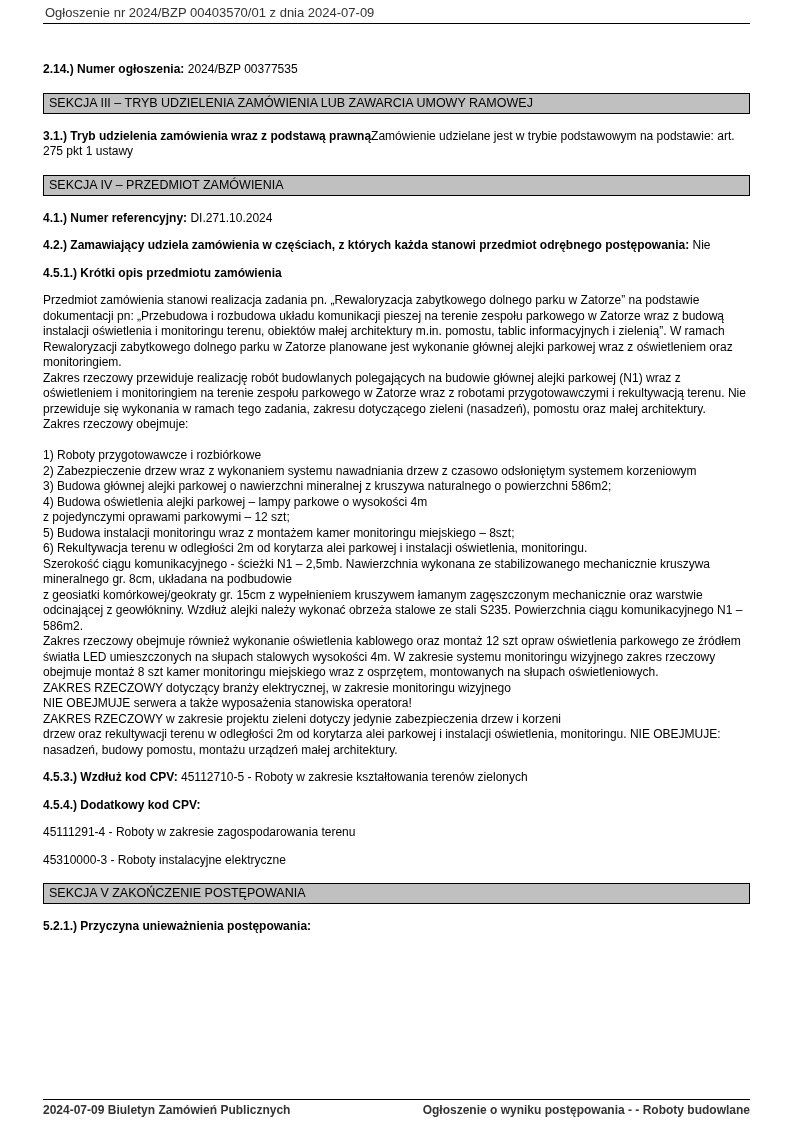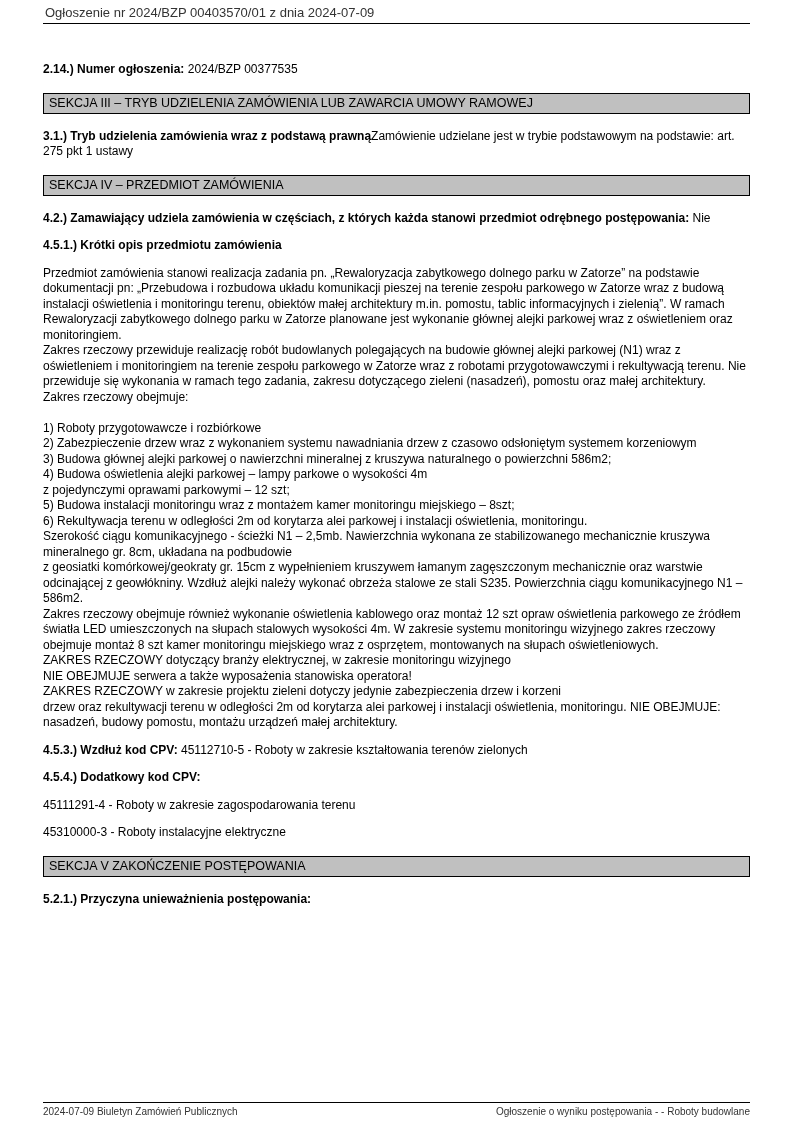--- a/index.html
+++ b/index.html
@@ -30,41 +30,42 @@
     border:1px solid var(--bar-border, #000);
     font-weight:normal;
     font-size:12.5px;
     line-height:16px;
     padding:1px 5px 2px 5px;
   }
   .footer {
     position:absolute; left:43px; right:43px; bottom:6px;
     border-top:1px solid #000;
     padding-top:3px;
-    font-size:10px; color:#333;
-    display:flex; justify-content:space-between;
+    font-size:12px; color:#333;
+    display:flex; justify-content:space-between;font-weight:bold;
   }
 </style>
 </head>
 <body>
 
 <div class="page">
 
   <div class="header-note">Ogłoszenie nr 2024/BZP 00403570/01 z dnia 2024-07-09</div>
 
   <div class="content">
 
     <p class="field" style="margin-top:16px"><b>2.14.) Numer ogłoszenia:</b><span> 2024/BZP 00377535</span></p>
 
     <div class="section-bar">SEKCJA III – TRYB UDZIELENIA ZAMÓWIENIA LUB ZAWARCIA UMOWY RAMOWEJ</div>
 
     <p class="field"><b>3.1.) Tryb udzielenia zamówienia wraz z podstawą prawną</b><span>Zamówienie udzielane jest w trybie podstawowym na podstawie: art. 275 pkt 1 ustawy</span></p>
 
     <div class="section-bar">SEKCJA IV – PRZEDMIOT ZAMÓWIENIA</div>
 
+    <p class="field"><b>4.1.) Numer referencyjny:</b><span> DI.271.10.2024</span></p>
 
     <p class="field"><b>4.2.) Zamawiający udziela zamówienia w częściach, z których każda stanowi przedmiot odrębnego postępowania:</b><span> Nie</span></p>
 
 
     <p class="field"><b>4.5.1.) Krótki opis przedmiotu zamówienia</b></p>
 
     <p class="field prewrap">Przedmiot zamówienia stanowi realizacja zadania pn. „Rewaloryzacja zabytkowego dolnego parku w Zatorze” na podstawie dokumentacji pn: „Przebudowa i rozbudowa układu komunikacji pieszej na terenie zespołu parkowego w Zatorze wraz z budową instalacji oświetlenia i monitoringu terenu, obiektów małej architektury m.in. pomostu, tablic informacyjnych i zielenią”. W ramach Rewaloryzacji zabytkowego dolnego parku w Zatorze planowane jest wykonanie głównej alejki parkowej wraz z oświetleniem oraz monitoringiem.
 Zakres rzeczowy przewiduje realizację robót budowlanych polegających na budowie głównej alejki parkowej (N1) wraz z oświetleniem i monitoringiem na terenie zespołu parkowego w Zatorze wraz z robotami przygotowawczymi i rekultywacją terenu. Nie przewiduje się wykonania w ramach tego zadania, zakresu dotyczącego zieleni (nasadzeń), pomostu oraz małej architektury.
 Zakres rzeczowy obejmuje:
 

